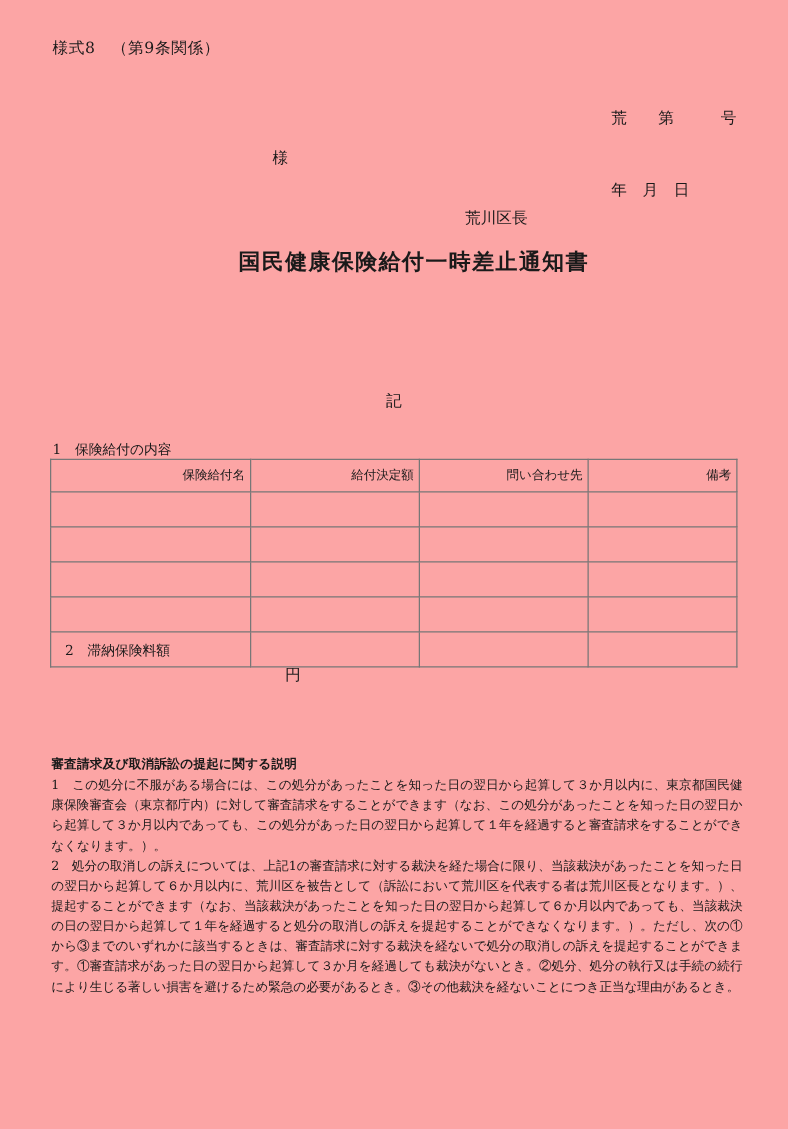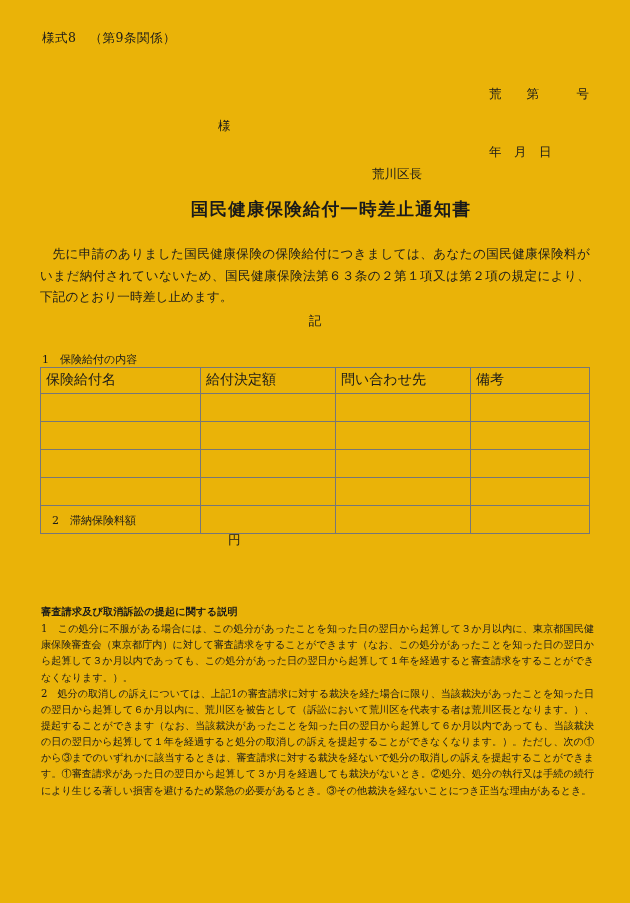--- a/index.html
+++ b/index.html
@@ -8,21 +8,21 @@
     background: #ffffff;
   }
   body {
     font-family: "DejaVu Serif", "Liberation Serif", serif;
     color: #1a1a1a;
   }
   #page {
     position: relative;
     width: 630px;
     height: 903px;
-    background: #eab308;
+    background: #fca5a5;
     overflow: hidden;
     box-sizing: border-box;
   }
 
   
   .form-no {
     position: absolute;
     left: 42px;
     top: 30px;
     font-size: 12.5px;
@@ -116,23 +116,23 @@
     position: absolute;
     left: 40px;
     top: 367px;
     width: 549px;
     border-collapse: collapse;
     table-layout: fixed;
   }
   .benefit-table td,
   .benefit-table th {
     border: 1px solid #777777;
-    font-size: 14px;
+    font-size: 10px;
     font-weight: normal;
-    text-align: left;
+    text-align: right;
     padding: 2px 4px 3px 5px;
     height: 20px;
     vertical-align: middle;
     white-space: nowrap;
     overflow: hidden;
   }
   .benefit-table tbody td { height: 22px; }
   .col-1 { width: 160px; }
   .col-2 { width: 135px; }
   .col-3 { width: 135px; }
@@ -181,21 +181,20 @@
     <span class="doc-number-line">荒　　第　　　号</span>
     <span class="doc-number-line">年　月　日</span>
   </div>
 
   <div class="addressee">様</div>
 
   <div class="issuer">荒川区長</div>
 
   <div class="doc-title">国民健康保険給付一時差止通知書</div>
 
-  <div class="body-para">先に申請のありました国民健康保険の保険給付につきましては、あなたの国民健康保険料がいまだ納付されていないため、国民健康保険法第６３条の２第１項又は第２項の規定により、下記のとおり一時差し止めます。</div>
 
   <div class="ki-mark">記</div>
 
   <div class="section-heading" id="section-1-heading">1　保険給付の内容</div>
 
   <table class="benefit-table">
     <colgroup>
       <col class="col-1">
         <col class="col-2">
         <col class="col-3">

